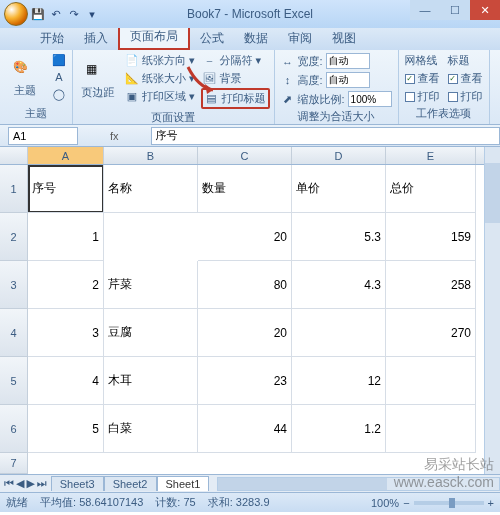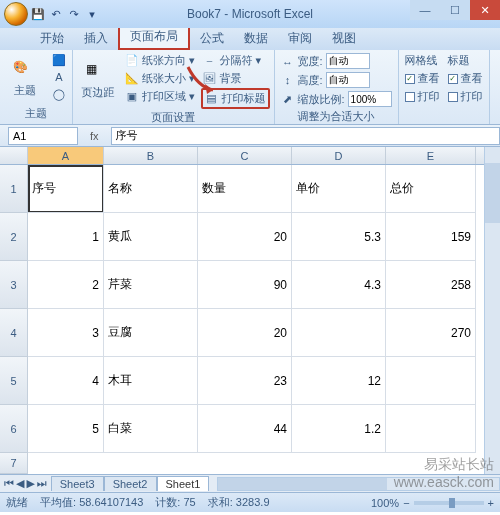--- a/index.html
+++ b/index.html
@@ -29,23 +29,23 @@
 .small-items { display: flex; flex-direction: column; gap: 1px; font-size: 11px; color: #3b5c82; }
 .small-items div { display: flex; align-items: center; gap: 3px; white-space: nowrap; padding: 1px 2px; }
 .small-items .hl { border: 2px solid #c0392b; border-radius: 2px; }
 .ico { width: 14px; height: 14px; display: inline-flex; align-items: center; justify-content: center; }
 .input-mini { width: 44px; height: 16px; border: 1px solid #9bb7d6; background: #fff; font-size: 10px; padding: 0 2px; text-align: left; }
 .cb { width: 10px; height: 10px; border: 1px solid #5a7ca6; background: #fff; display: inline-flex; align-items: center; justify-content: center; font-size: 8px; color: #2a6a2a; }
 
 .arrow-annot { position: absolute; left: 183px; top: 62px; width: 40px; height: 30px; pointer-events: none; }
 .arrow-annot svg { overflow: visible; }
 
-.namebox-row { height: 22px; background: linear-gradient(#eaf2fa, #d9e6f4); display: flex; align-items: center; border-bottom: 1px solid #9bb7d6; }
+.namebox-row { height: 22px; background: linear-gradient(#eaf2fa, #d9e6f4); display: flex; align-items: center; border-bottom: 1px solid #9bb7d6; gap: 26px; }
 .namebox { width: 70px; height: 18px; border: 1px solid #9bb7d6; background: #fff; margin-left: 8px; padding: 0 4px; font-size: 11px; display: flex; align-items: center; }
-.fx { margin: 0 12px; color: #5a5a5a; font-size: 11px; }
+.fx { margin: 0 6px; color: #5a5a5a; font-size: 11px; }
 .formula-bar { flex: 1; height: 18px; border: 1px solid #9bb7d6; background: #fff; padding: 0 4px; font-size: 11px; display: flex; align-items: center; }
 
 .sheet-area { position: relative; height: 327px; overflow: hidden; }
 .col-headers { display: flex; height: 18px; background: linear-gradient(#f1f5f9,#dce4ed); border-bottom: 1px solid #9bb7d6; }
 .corner { width: 28px; border-right: 1px solid #c4cfdb; }
 .col-h { border-right: 1px solid #c4cfdb; text-align: center; font-size: 11px; color: #3b5c82; line-height: 18px; }
 .col-h.sel { background: #f8c97a; }
 .grid-body { display: flex; height: 309px; }
 .row-headers { width: 28px; display: flex; flex-direction: column; }
 .row-h { border-right: 1px solid #c4cfdb; border-bottom: 1px solid #c4cfdb; background: linear-gradient(#f1f5f9,#dce4ed); text-align: center; font-size: 11px; color: #3b5c82; display: flex; align-items: center; justify-content: center; }
@@ -189,20 +189,21 @@
         <div>
             <span class="cb">✓</span>
             <span>查看</span>
           </div>
         <div>
             <span class="cb"></span>
             <span>打印</span>
           </div>
       </div>
     </div>
+    <div class="group-label">工作表选项</div>
   </div>
 
   <div class="ribbon-group" style="border-right:none">
     <div class="group-content">
       <div class="big-btn">
         
         
       </div>
     </div>
     <div class="group-label"></div>
@@ -246,27 +247,26 @@
         <div class="row-h" style="height: 21px;">7</div>
       </div>
     <div class="cells">
       <div class="active-cell" style="left:0;top:0;width:76px;height:48px"></div>
     <div class="cell" style="left: 0px; top: 0px; width: 76px; height: 48px;">序号</div>
         <div class="cell" style="left: 170px; top: 0px; width: 94px; height: 48px;">数量</div>
         <div class="cell" style="left: 76px; top: 0px; width: 94px; height: 48px;">名称</div>
         <div class="cell" style="left: 264px; top: 0px; width: 94px; height: 48px;">单价</div>
         <div class="cell" style="left: 358px; top: 0px; width: 90px; height: 48px;">总价</div>
         <div class="cell num" style="left: 0px; top: 48px; width: 76px; height: 48px;">1</div>
-        <div class="cell" style="left: 76px; top: 48px; width: 94px; height: 48px;">黄瓜</div>
         <div class="cell num" style="left: 170px; top: 48px; width: 94px; height: 48px;">20</div>
         <div class="cell num" style="left: 264px; top: 48px; width: 94px; height: 48px;">5.3</div>
         <div class="cell num" style="left: 358px; top: 48px; width: 90px; height: 48px;">159</div>
         <div class="cell num" style="left: 0px; top: 96px; width: 76px; height: 48px;">2</div>
         <div class="cell" style="left: 76px; top: 96px; width: 94px; height: 48px;">芹菜</div>
-        <div class="cell num" style="left: 170px; top: 96px; width: 94px; height: 48px;">90</div>
+        <div class="cell num" style="left: 170px; top: 96px; width: 94px; height: 48px;">80</div>
         <div class="cell num" style="left: 264px; top: 96px; width: 94px; height: 48px;">4.3</div>
         <div class="cell num" style="left: 358px; top: 96px; width: 90px; height: 48px;">258</div>
         <div class="cell num" style="left: 0px; top: 144px; width: 76px; height: 48px;">3</div>
         <div class="cell" style="left: 76px; top: 144px; width: 94px; height: 48px;">豆腐</div>
         <div class="cell num" style="left: 170px; top: 144px; width: 94px; height: 48px;">20</div>
         <div class="cell num" style="left: 264px; top: 144px; width: 94px; height: 48px;"></div>
         <div class="cell num" style="left: 358px; top: 144px; width: 90px; height: 48px;">270</div>
         <div class="cell num" style="left: 0px; top: 192px; width: 76px; height: 48px;">4</div>
         <div class="cell" style="left: 76px; top: 192px; width: 94px; height: 48px;">木耳</div>
         <div class="cell num" style="left: 170px; top: 192px; width: 94px; height: 48px;">23</div>

